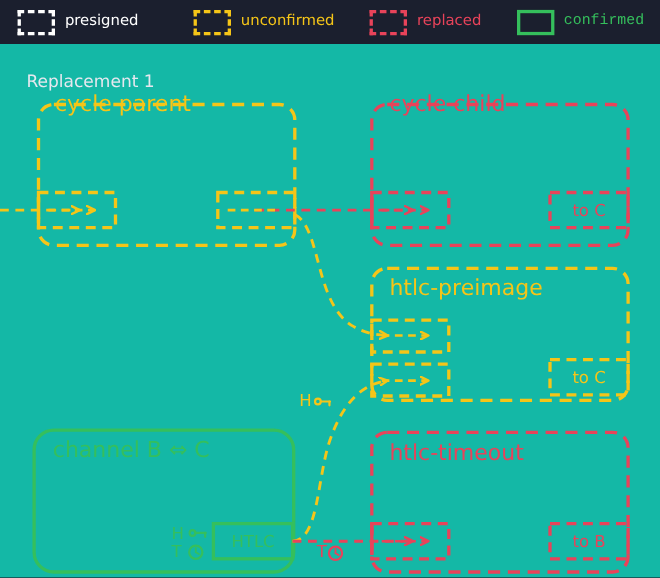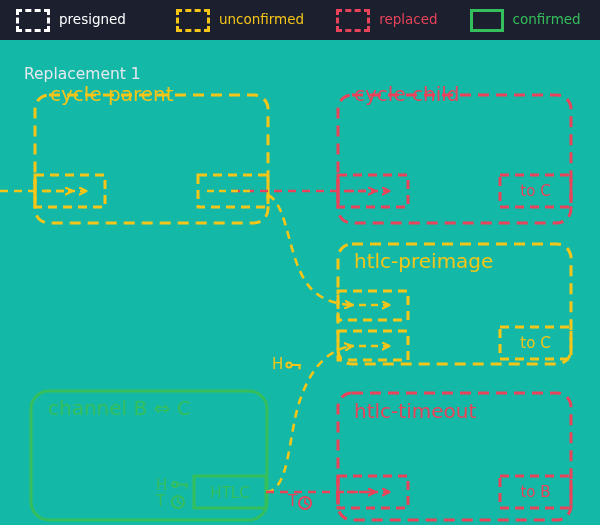--- a/index.html
+++ b/index.html
@@ -37,21 +37,21 @@
     <div class="legend-item" style="margin-left:50px;">
       <span class="legend-swatch" style="border:3px dashed #f5c518;"></span>
       <span class="legend-label" style="color:#f5c518;">unconfirmed</span>
     </div>
     <div class="legend-item" style="margin-left:32px;">
       <span class="legend-swatch" style="border:3px dashed #e8435a;"></span>
       <span class="legend-label" style="color:#e8435a;">replaced</span>
     </div>
     <div class="legend-item" style="margin-left:32px;">
       <span class="legend-swatch" style="border:3px solid #35bf5c;"></span>
-      <span class="legend-label" style="color:#35bf5c;">confirmed</span>
+      <span class="legend-label" style="color:#35bf5c;font-family:Liberation Mono, monospace;">confirmed</span>
     </div>
   </div>
 
   <div id="diagram">
   <svg width="600" height="485" viewBox="0 0 600 485" xmlns="http://www.w3.org/2000/svg">
 
     <defs>
       <marker id="ar-y" markerWidth="9" markerHeight="9" refX="7.5" refY="4.5" orient="auto" markerUnits="userSpaceOnUse">
         <path d="M0.5,0.8 L8,4.5 L0.5,8.2" fill="none" stroke="#f5c518" stroke-width="2.2" stroke-linecap="round" stroke-linejoin="round"></path>
       </marker>

